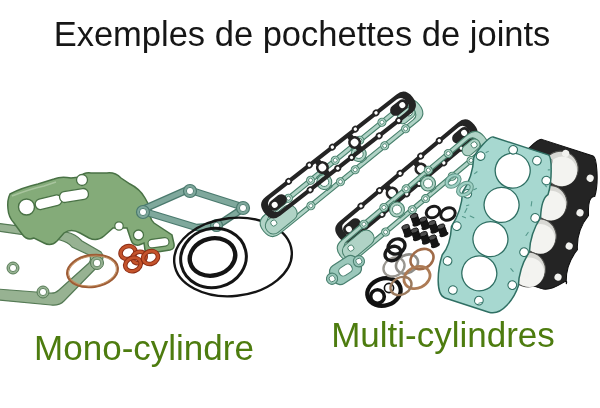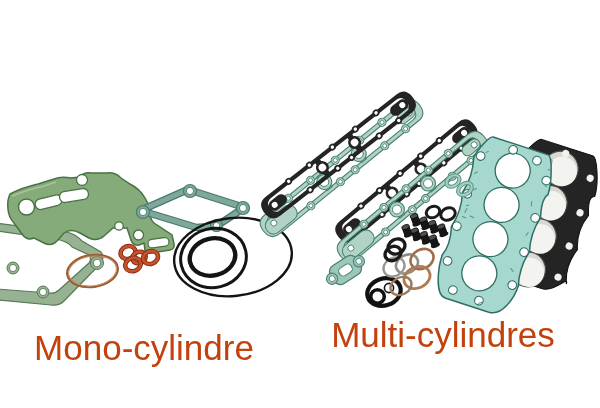--- a/index.html
+++ b/index.html
@@ -10,30 +10,31 @@
   }
   .title-line {
     position: absolute; transform: translateX(-50%);
     font-size: 34.5px; line-height: 1; color: #161616; white-space: nowrap;
     letter-spacing: 0px;
   }
   #title-line1 { left: 302px; top: 17px; }
   #title-line2 { left: 311px; top: 56px; letter-spacing: 0.8px; }
   .group-label {
     position: absolute; transform: translateX(-50%);
-    font-size: 35px; line-height: 1; color: #c2410c; white-space: nowrap;
+    font-size: 35px; line-height: 1; color: #4d7c0f; white-space: nowrap;
   }
   #label-mono { left: 144px; top: 330px; }
   #label-multi { left: 443px; top: 317px; }
   #art { position: absolute; left: 0; top: 0; }
 </style>
 </head>
 <body>
 
 <div id="stage">
+  <div class="title-line" id="title-line1">Exemples de pochettes de joints</div>
 
   <svg id="art" width="600" height="408" viewBox="0 0 600 408">
     <g>
 <g>
 <path d="M -12 222 L 66 232 Q 76 234 82 241 L 101 252 Q 105 257 101 263 L 64 301 Q 59 306 51 305 L -12 299 Z
          M -3 231 L 60 240 Q 68 242 72 247 L 89 255 Q 92 259 89 263 L 59 290 Q 55 294 49 293 L -3 289 Z" fill-rule="evenodd" fill="#97b292" stroke="#557a55" stroke-width="1.2"></path>
 <circle cx="13" cy="268" r="6" fill="#97b292" stroke="#557a55" stroke-width="1.0"></circle>
           <circle cx="13" cy="268" r="3.6" fill="#ffffff" stroke="#557a55" stroke-width="0.9"></circle>
 <circle cx="43" cy="292" r="6" fill="#97b292" stroke="#557a55" stroke-width="1.0"></circle>
           <circle cx="43" cy="292" r="3.6" fill="#ffffff" stroke="#557a55" stroke-width="0.9"></circle>

